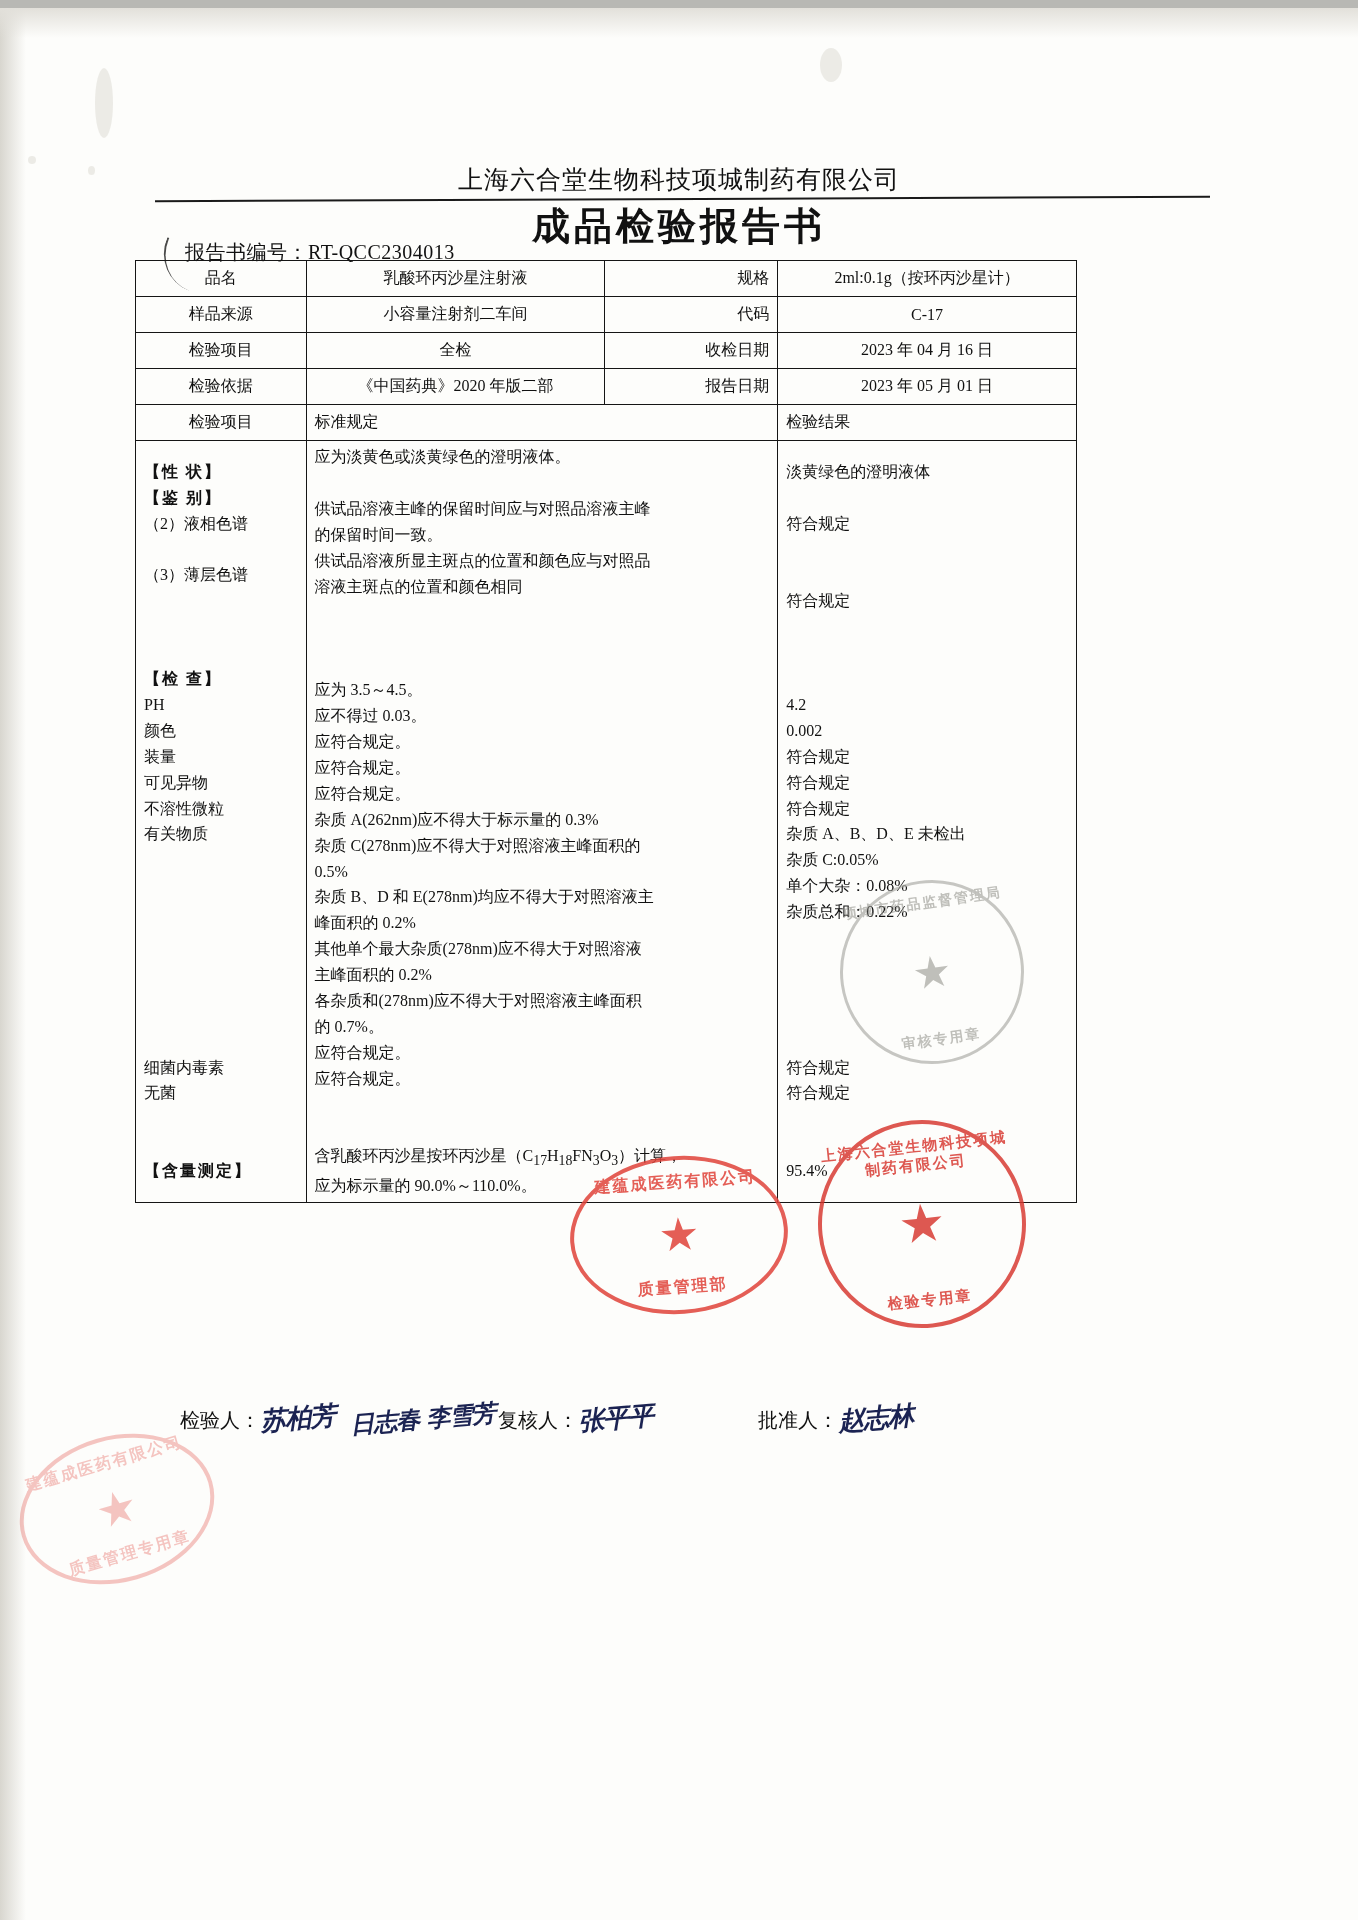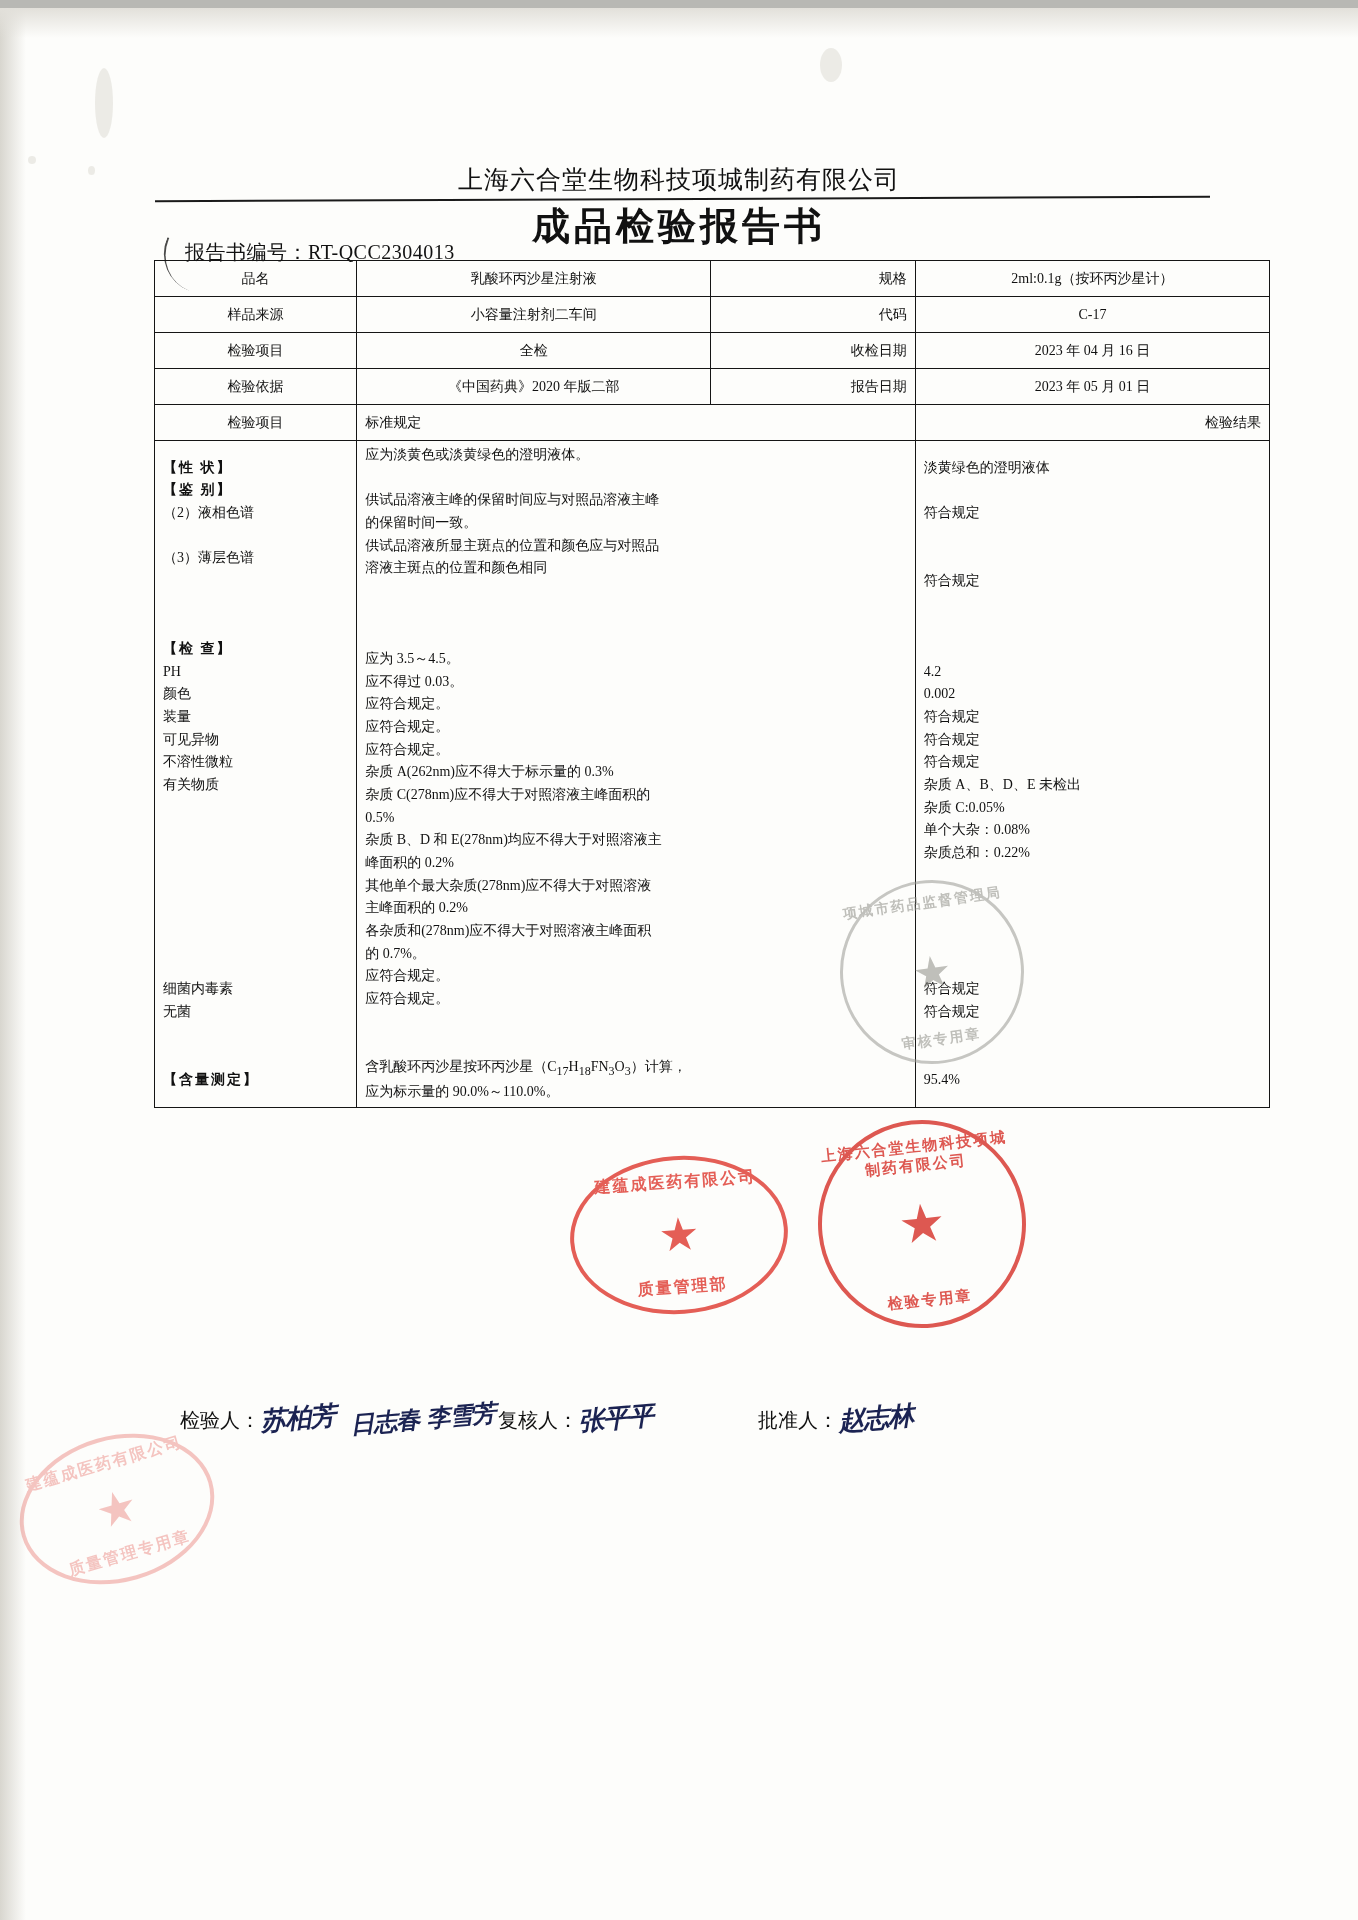--- a/index.html
+++ b/index.html
@@ -80,39 +80,39 @@
     width: 44px; height: 42px;
     border-left: 2px solid #2b2b2b;
     border-radius: 0 0 0 40px;
     transform: rotate(22deg);
     opacity: .85;
   }
 
   
   .tbl {
     position: absolute;
-    left: 154px;
+    left: 135px;
     top: 252px;
-    width: 1116px;
+    width: 942px;
     border-collapse: collapse;
-    font-size: 14px;
+    font-size: 16px;
   }
   .tbl td {
     border: 1.6px solid #151515;
     padding: 3px 8px;
     vertical-align: middle;
   }
   .c-label   { width: 148px; text-align: center; white-space: nowrap; }
   .c-value   { width: 272px; text-align: center; }
   .c-label2  { width: 150px; text-align: right; white-space: nowrap; }
   .c-value2  { text-align: center; }
   .rowh { height: 36px; }
 
   .hdr-std  { text-align: left; }
-  .hdr-res  { text-align: right; }
+  .hdr-res  { text-align: left; }
 
   
   .body-item {
     width: 148px;
     text-align: left;
     vertical-align: top;
     padding-top: 6px;
   }
   .body-std {
     vertical-align: top;

